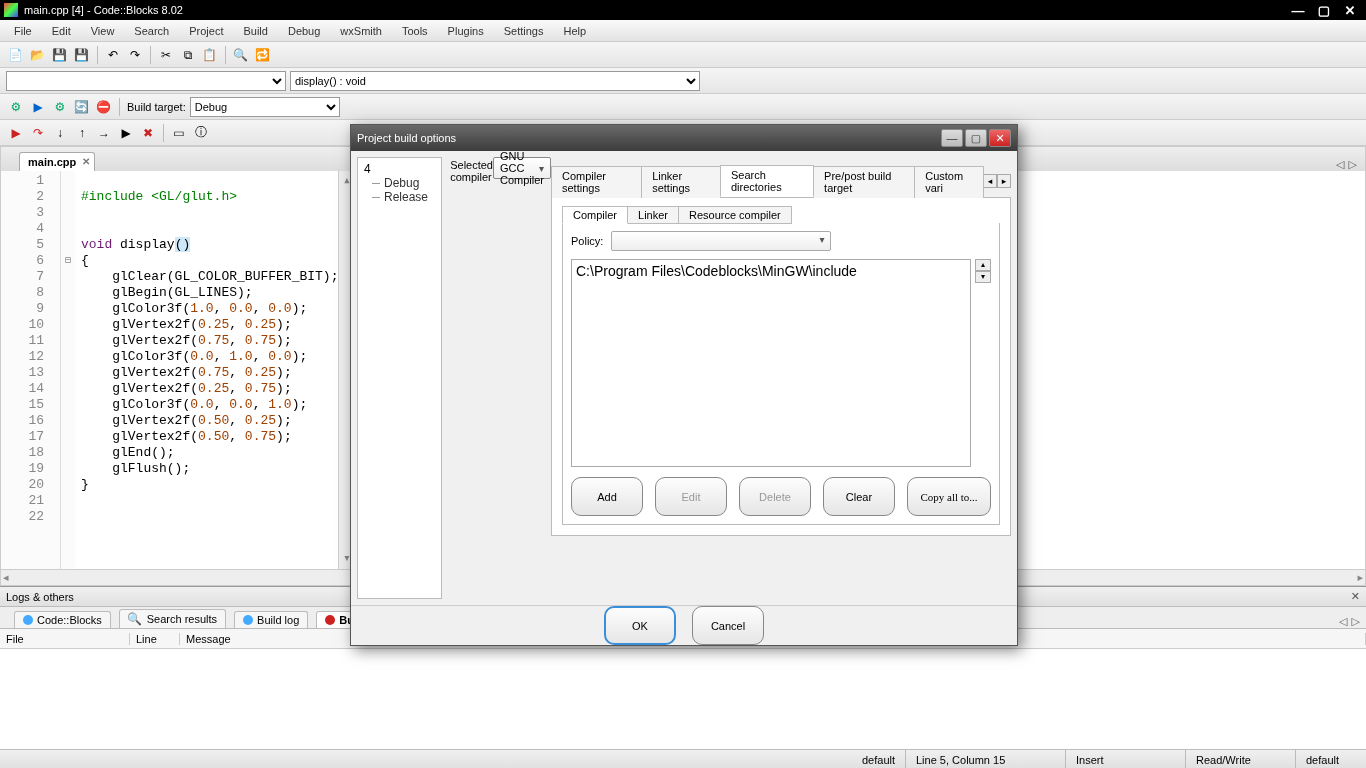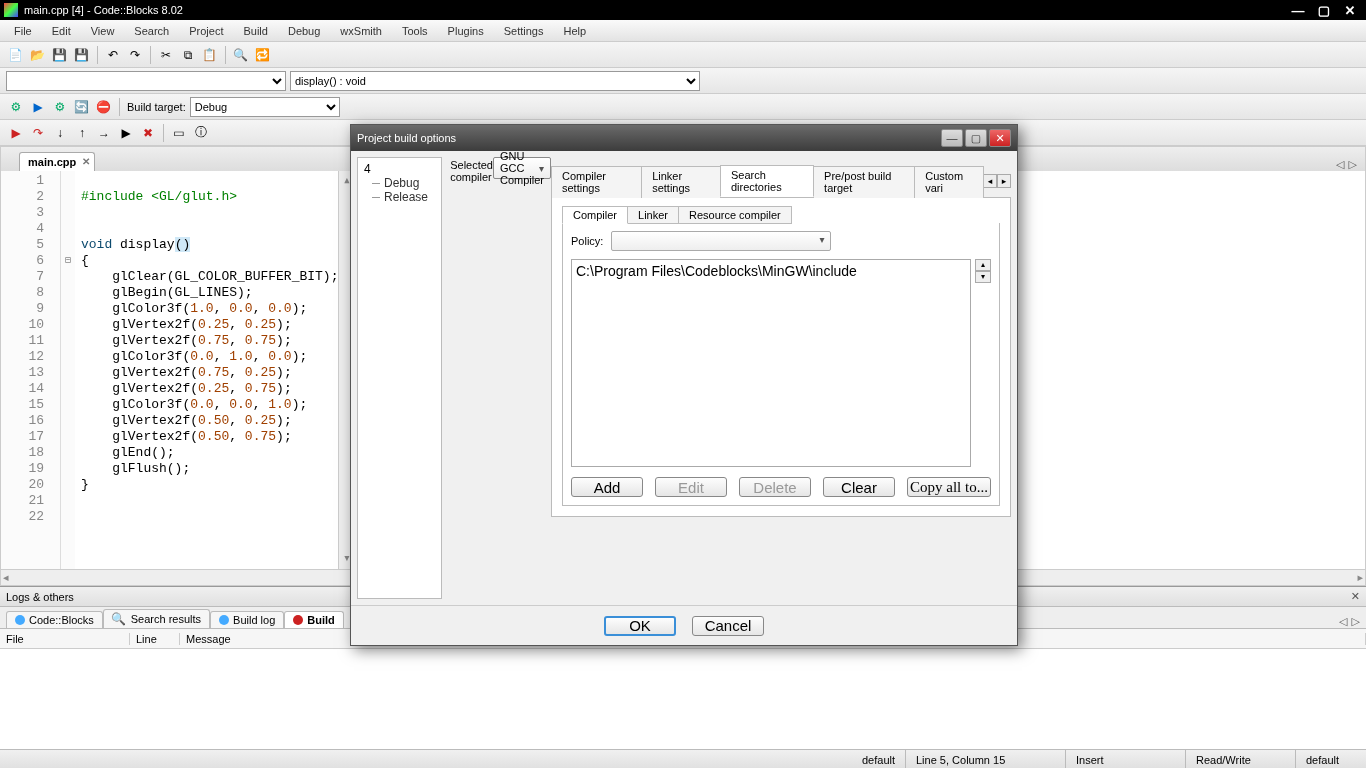--- a/index.html
+++ b/index.html
@@ -32,32 +32,32 @@
 .tabstrip { height: 24px; display: flex; align-items: flex-end; background: linear-gradient(#eee,#ddd); padding-left: 18px; }
 .filetab { background: #fff; border: 1px solid #aaa; border-bottom: none; border-radius: 3px 3px 0 0; padding: 3px 18px 3px 8px; position: relative; font-weight: bold; }
 .filetab .close-x { position: absolute; right: 4px; top: 3px; font-size: 10px; color: #777; }
 .tabstrip .navarrows { margin-left: auto; display: flex; gap: 4px; padding-right: 8px; color: #555; }
 
 .code-area { flex: 1; display: flex; font-family: "Courier New", monospace; font-size: 13px; line-height: 16px; overflow: hidden; position: relative; }
 .gutter { width: 60px; text-align: right; color: #888; background: #fbfbfb; border-right: 1px solid #ddd; padding: 2px 16px 0 0; }
 .fold { width: 14px; background: #fbfbfb; padding-top: 2px; color:#888; font-size:10px; text-align:center;}
 .codelines { padding: 2px 0 0 6px; white-space: pre; }
 .kw-green { color: #008000; }
-.kw-blue { color: #0c4a6e; }
+.kw-blue { color: #701a75; }
 .kw-brown { color: #a04000; }
 .hl { background: #cfe8f7; }
 
 .hscroll { height: 16px; background: #eee; border-top: 1px solid #ccc; display:flex; align-items:center; justify-content:space-between; padding: 0 2px; color:#888;}
 .vscroll { width: 16px; background: #eee; border-left: 1px solid #ccc; display:flex; flex-direction:column; align-items:center; justify-content:space-between; padding:2px 0; color:#888;}
 
 
 .logspanel { border-top: 1px solid #999; background: #f4f4f4; }
 .logshdr { height: 20px; background: linear-gradient(#f0f0f0,#e0e0e0); border-bottom: 1px solid #bbb; display:flex; align-items:center; padding: 0 6px; font-size:11px; }
 .logshdr .close { margin-left:auto; color:#555; }
-.logtabs { height: 22px; display:flex; align-items:flex-end; background: #eee; border-bottom:1px solid #bbb; padding-left: 6px; gap:0;}
+.logtabs { height: 22px; display:flex; align-items:flex-end; background: #eee; border-bottom:1px solid #bbb; padding-left: 14px; gap:8px;}
 .logtab { border:1px solid #bbb; border-bottom:none; padding:2px 8px; background:#f6f6f6; border-radius:3px 3px 0 0; display:flex; align-items:center; gap:4px;}
 .logtab.active { background:#fff; font-weight:bold; }
 .logtab .dot { width:10px; height:10px; border-radius:50%; }
 .loggrid-hdr { display:flex; background:#f6f6f6; border-bottom:1px solid #ccc; height:20px; align-items:center; }
 .loggrid-hdr div { padding:0 6px; border-right:1px solid #ccc; }
 .loggrid-body { height: 100px; background:#fff; }
 
 
 .statusbar { height: 20px; background: linear-gradient(#f0f0f0,#e0e0e0); border-top:1px solid #bbb; display:flex; align-items:center; font-size:11px;justify-content:flex-end; }
 .statusbar .cell { padding:0 10px; border-right:1px solid #bbb; height:100%; display:flex; align-items:center;}
@@ -100,21 +100,21 @@
 .policy-combo { flex:0 0 220px; height:20px; border:1px solid #aaa; background:linear-gradient(#fff,#eee); border-radius:2px; position:relative;}
 .policy-combo:after { content:"▾"; position:absolute; right:6px; top:2px; color:#555; font-size:10px;}
 
 .listbox { border:1px solid #aaa; background:#fff; height:208px; padding:2px; font-size:14px; position:relative;}
 .listbox .row { padding:1px 2px; }
 
 .spinner { width:16px; display:flex; flex-direction:column; margin-left:4px; }
 .spinner span { width:16px; height:12px; border:1px solid #aaa; text-align:center; font-size:8px; background:#eee; line-height:10px;}
 
 .btnrow { display:flex; gap:12px; margin-top:10px; justify-content:center;}
-.dlgbtn { width:72px; height:20px; border:1px solid #888; border-radius:3px; background:linear-gradient(#fdfdfd,#e6e6e6); font-size:15px; display:flex; align-items:center; justify-content:center;}
+.dlgbtn { width:72px; height:39px; border:1px solid #888; border-radius:10px; background:linear-gradient(#fdfdfd,#e6e6e6); font-size:11px; display:flex; align-items:center; justify-content:center;}
 .dlgbtn.wide { width:84px;font-family:Liberation Serif, serif;}
 .dlgbtn.disabled { color:#999; }
 
 .dialog-footer { height:40px; border-top:1px solid #ccc; display:flex; align-items:center; justify-content:center; gap:16px;}
 .dlgbtn.ok { border:2px solid #3a8fd8; }
 
 
 .glyph { font-size: 12px; }
 </style>
 </head>

